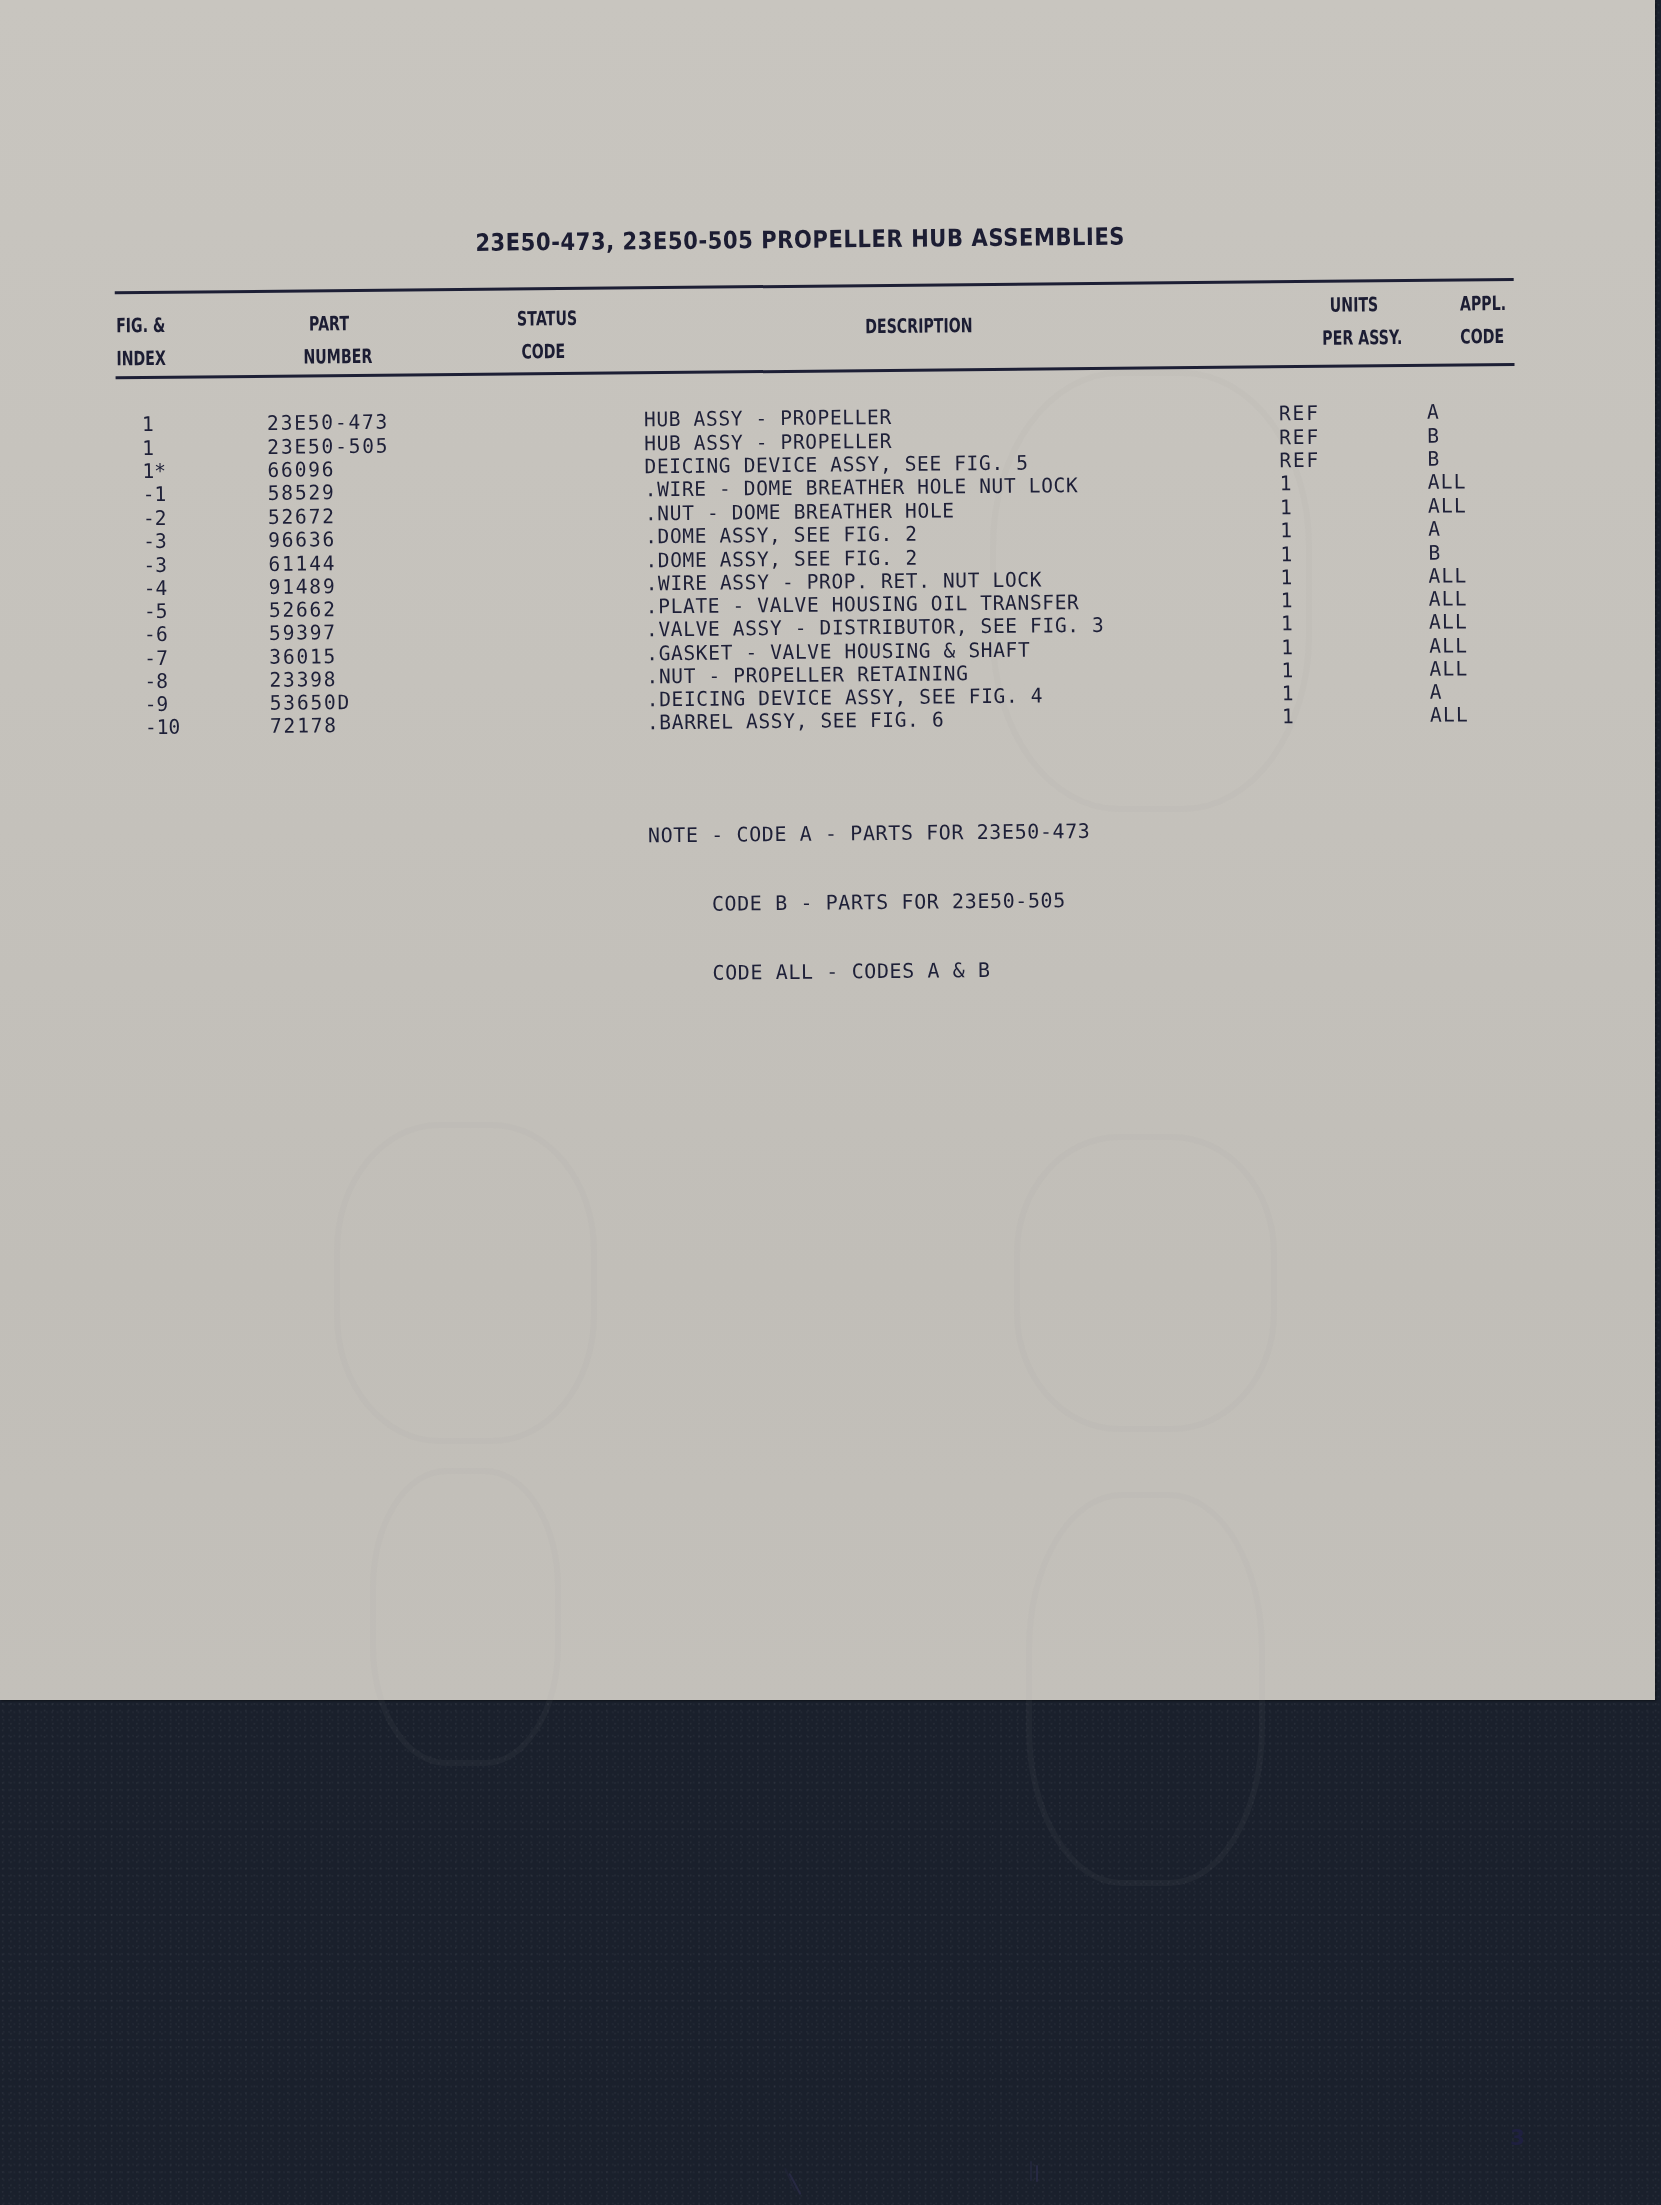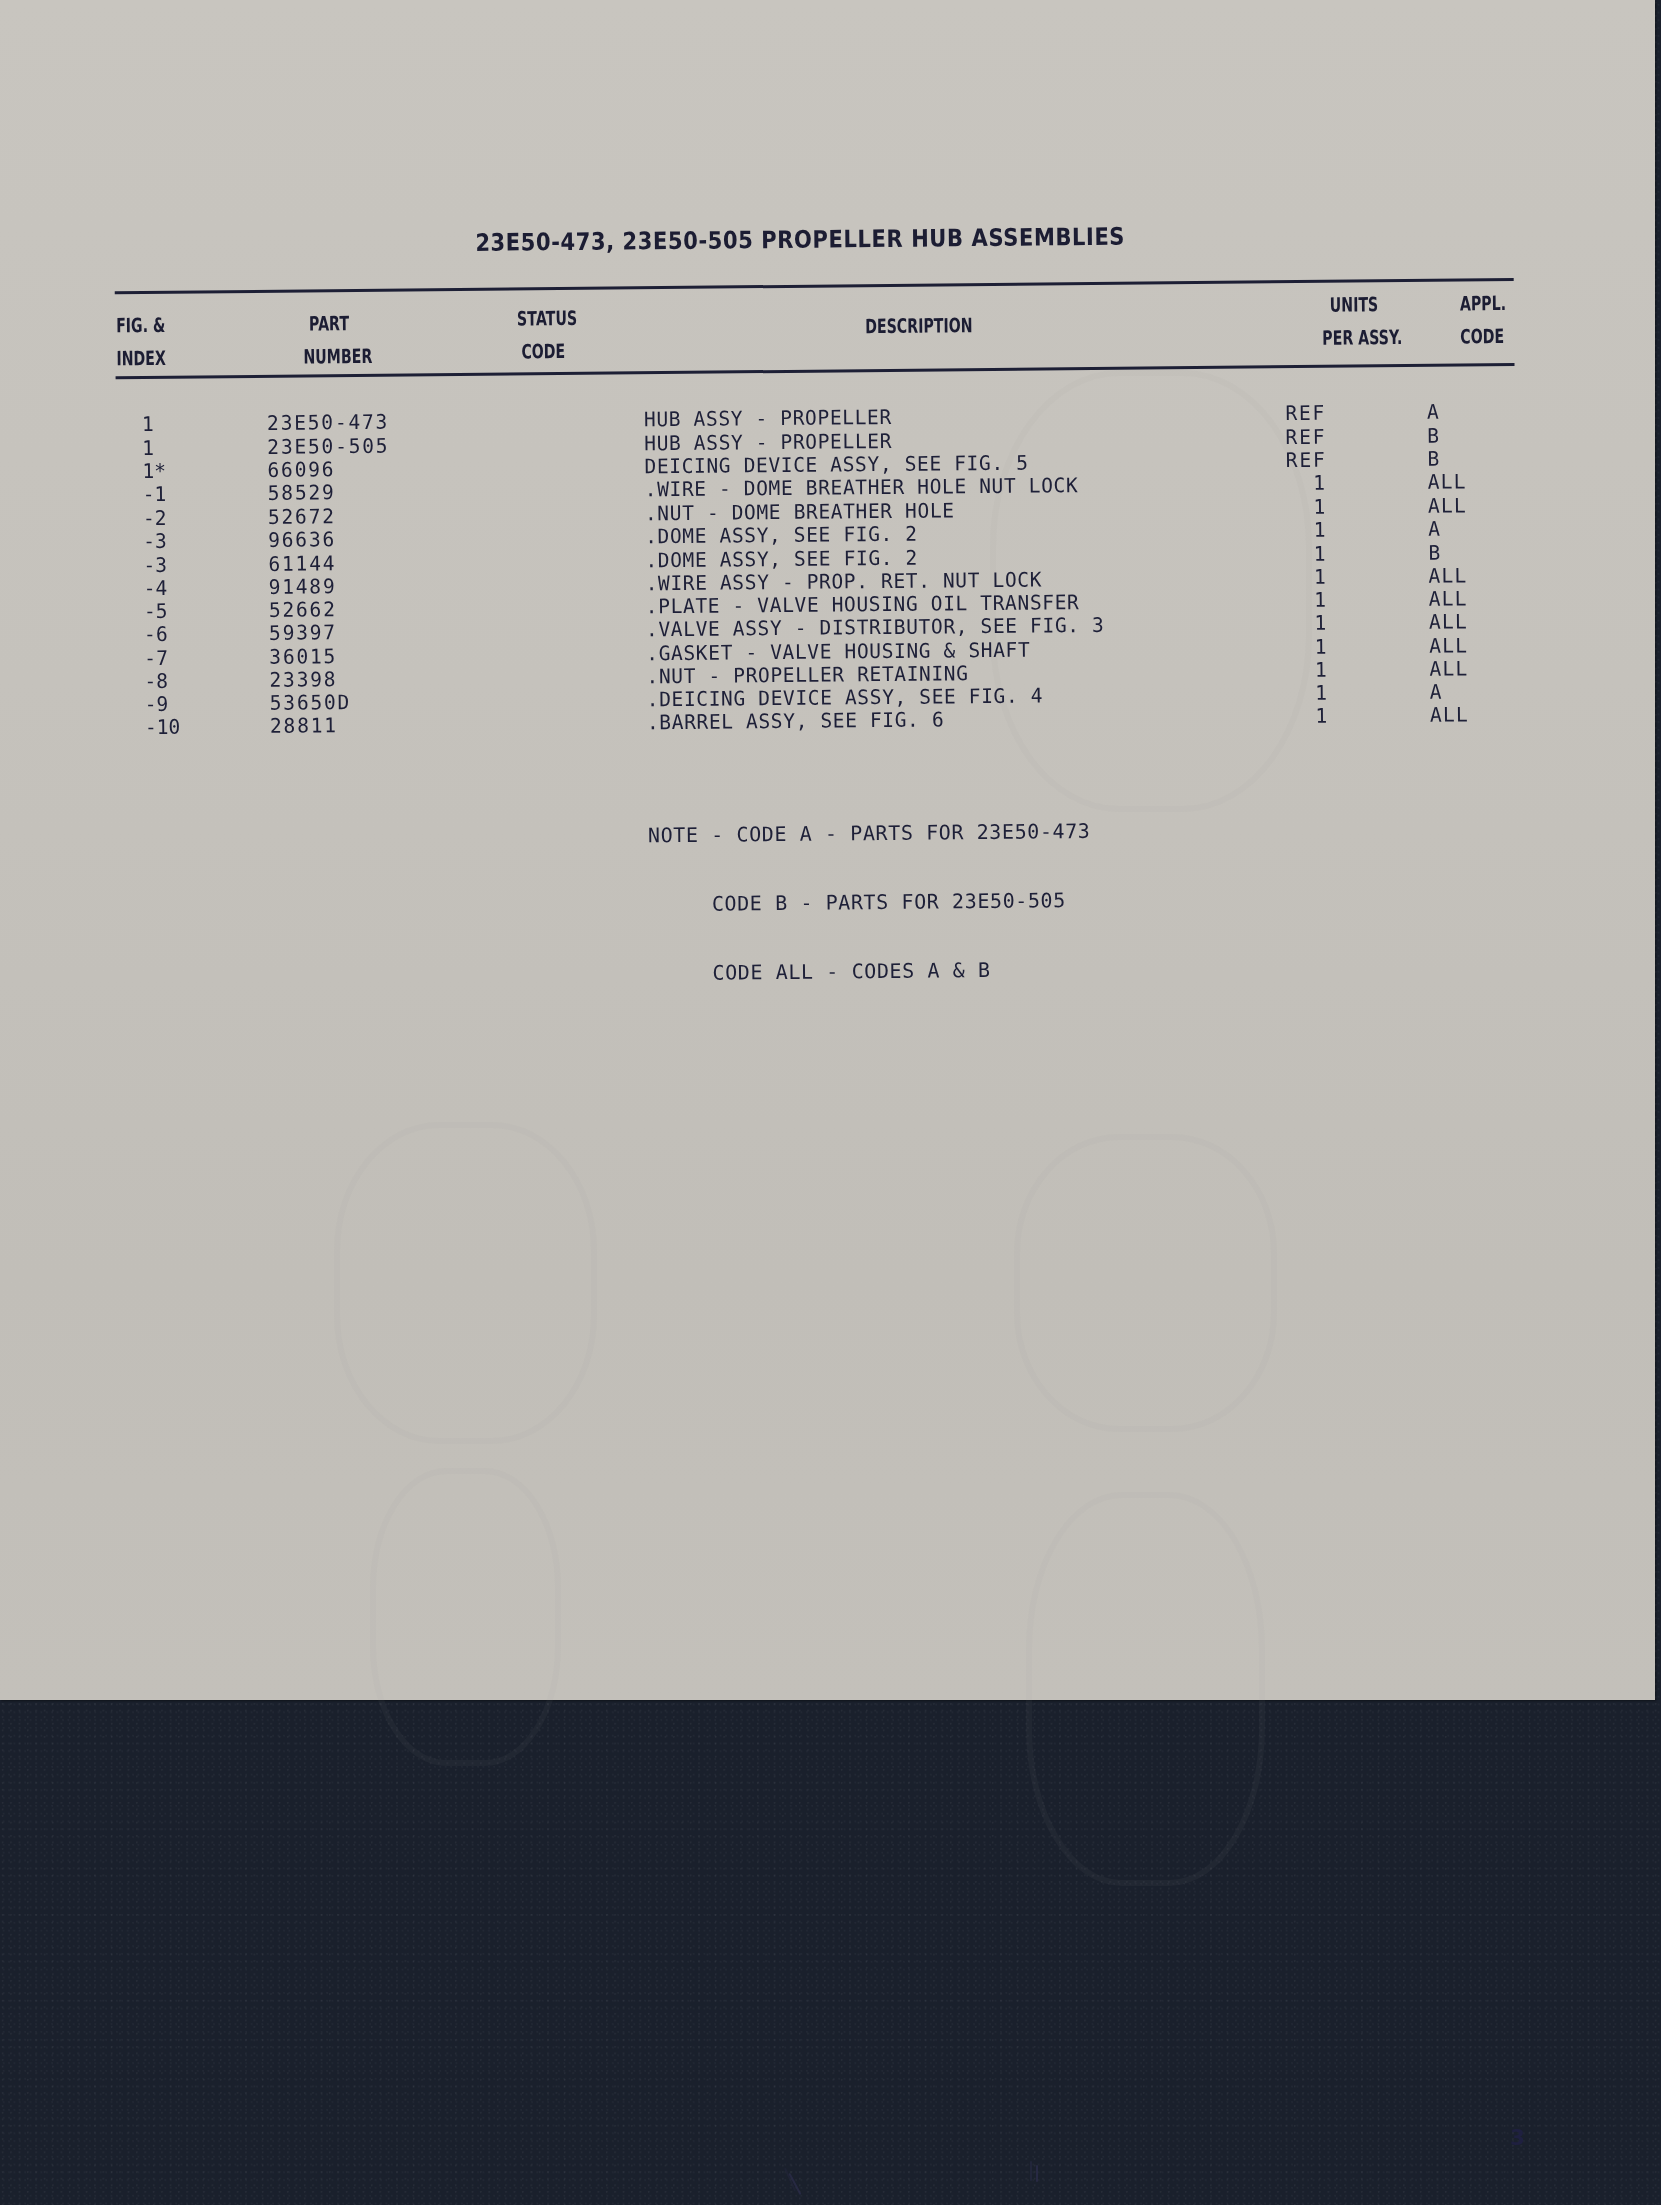--- a/index.html
+++ b/index.html
@@ -97,21 +97,21 @@
     .cell {
       position: absolute;
       top: 0;
       font-family: "DejaVu Sans Mono", "Liberation Mono", monospace;
       transform: scaleX(0.98);
       transform-origin: left center;
     }
     .c-index { left: 142px; }
     .c-part { left: 267px; letter-spacing: 1.8px; }
     .c-desc { left: 644px; letter-spacing: 0.6px; }
-    .c-units { left: 1279px; width: 48px; text-align: right; letter-spacing: 1.8px; }
+    .c-units { left: 1279px; width: 48px; letter-spacing: 1.8px; }
     .c-code { left: 1427px; letter-spacing: 1.2px; }
     .note {
       position: absolute;
       left: 644px;
       top: 777px;
       font-size: 20px;
       line-height: 23px;
       letter-spacing: 0.6px;
       white-space: pre;
       color: #1e2038;
@@ -265,21 +265,21 @@
       </div>
       <div class="row" style="top:686px;">
         <span class="cell c-index">-9</span>
         <span class="cell c-part">53650D</span>
         <span class="cell c-desc">.DEICING DEVICE ASSY, SEE FIG. 4</span>
         <span class="cell c-units">1</span>
         <span class="cell c-code">A</span>
       </div>
       <div class="row" style="top:709px;">
         <span class="cell c-index">-10</span>
-        <span class="cell c-part">28811</span>
+        <span class="cell c-part">72178</span>
         <span class="cell c-desc">.BARREL ASSY, SEE FIG. 6</span>
         <span class="cell c-units">1</span>
         <span class="cell c-code">ALL</span>
       </div>
     </div>
 
     <div class="note">
       <span class="line">NOTE - CODE A - PARTS FOR 23E50-473</span>
       <span class="line">     CODE B - PARTS FOR 23E50-505</span>
       <span class="line">     CODE ALL - CODES A &amp; B</span>

